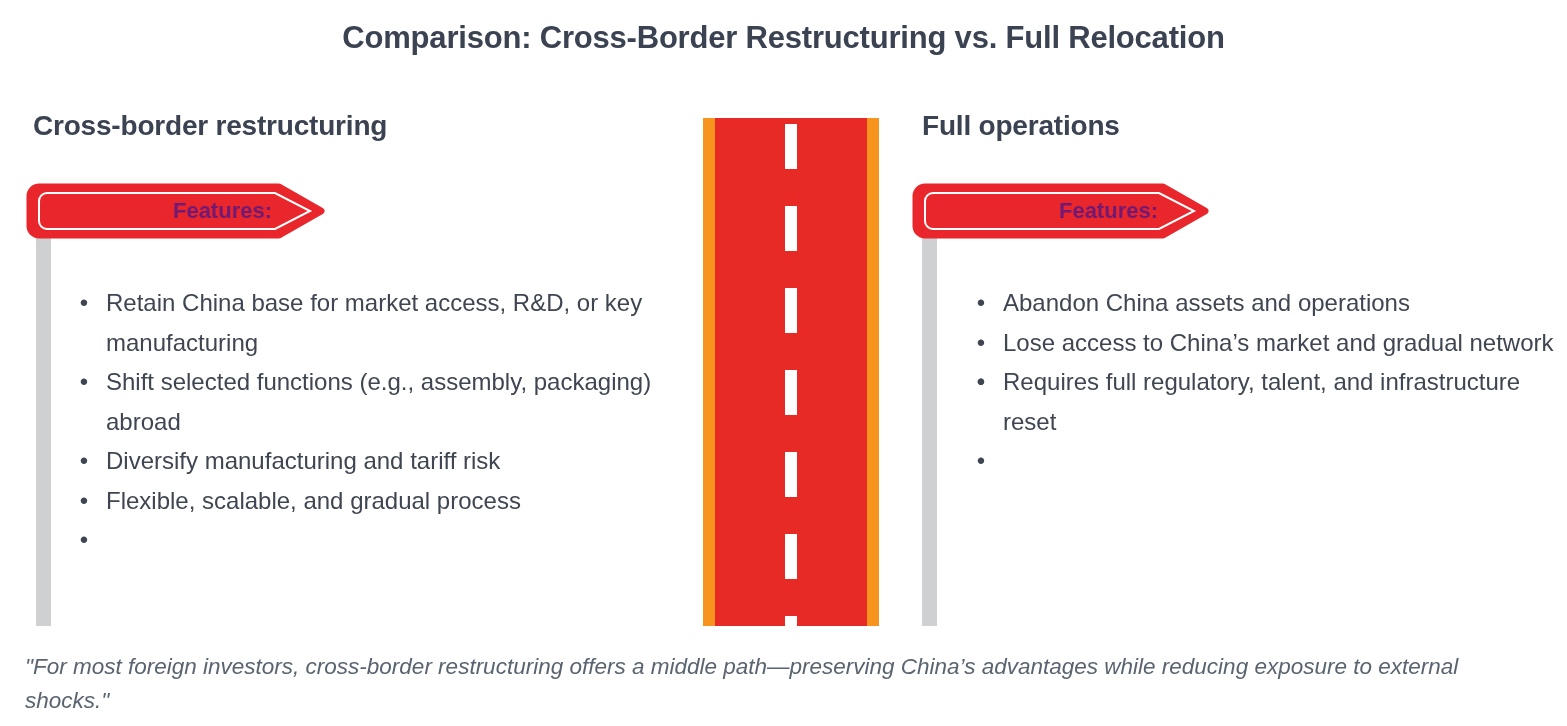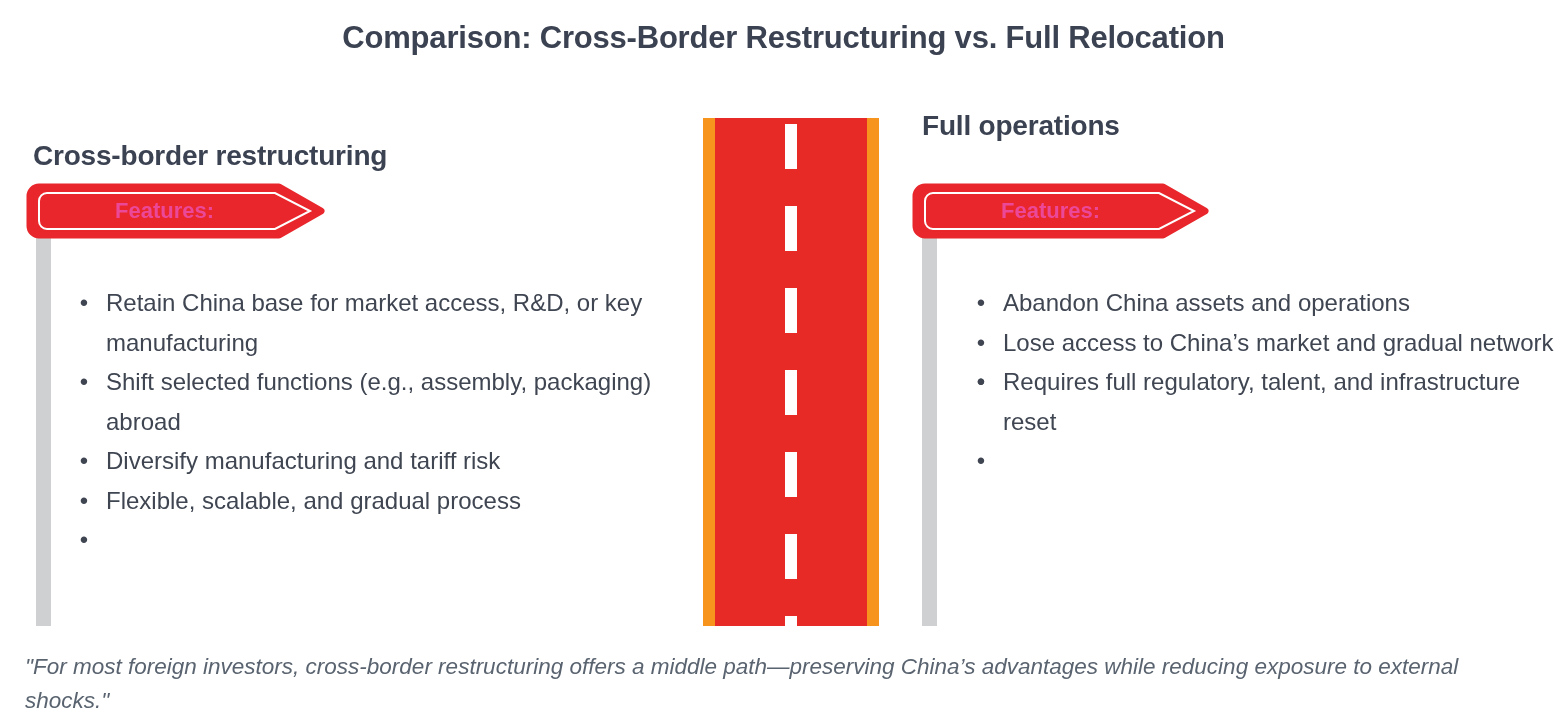--- a/index.html
+++ b/index.html
@@ -31,21 +31,21 @@
 
   
   .col-heading {
     position: absolute;
     font-size: 28px;
     font-weight: bold;
     color: #3b4252;
     letter-spacing: -0.2px;
     white-space: nowrap;
   }
-  .col-heading.left  { left: 33px;  top: 110px; margin-top: 30px; }
+  .col-heading.left  { left: 33px;  top: 110px; }
   .col-heading.right { left: 922px; top: 110px; }
 
   
   .sign-pole {
     position: absolute;
     width: 15px;
     background: #cfd0d2;
     top: 236px;
     height: 390px;
   }
@@ -61,22 +61,22 @@
   .features-banner.left  { left: 27px;  width: 300px; }
   .features-banner.right { left: 913px; width: 298px; }
   .features-banner svg { display: block; width: 100%; height: 100%; overflow: visible; }
   .features-label {
     position: absolute;
     top: 0;
     height: 60px;
     line-height: 60px;
     font-size: 22px;
     font-weight: bold;
-    color: #ec4899;
-    text-align: center;
+    color: #701a75;
+    text-align: right;
     white-space: nowrap;
     pointer-events: none;
   }
   .features-banner.left  .features-label { left: 30px; width: 215px; }
   .features-banner.right .features-label { left: 30px; width: 215px; }
 
   
   .bullet-list {
     position: absolute;
     top: 283px;

